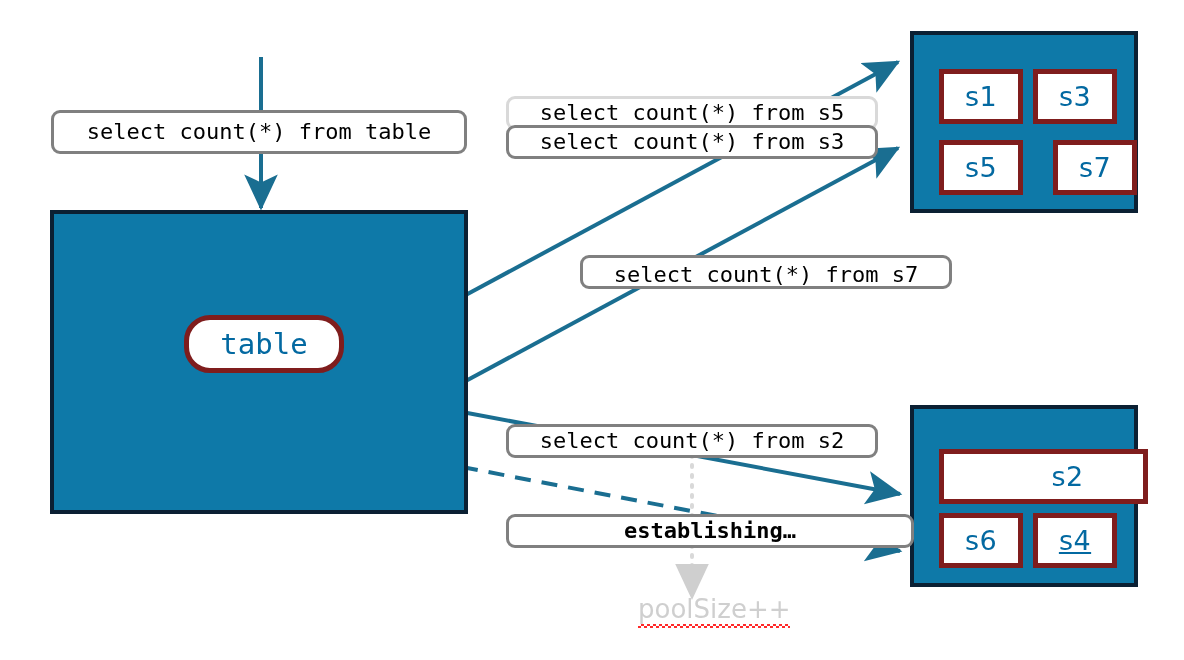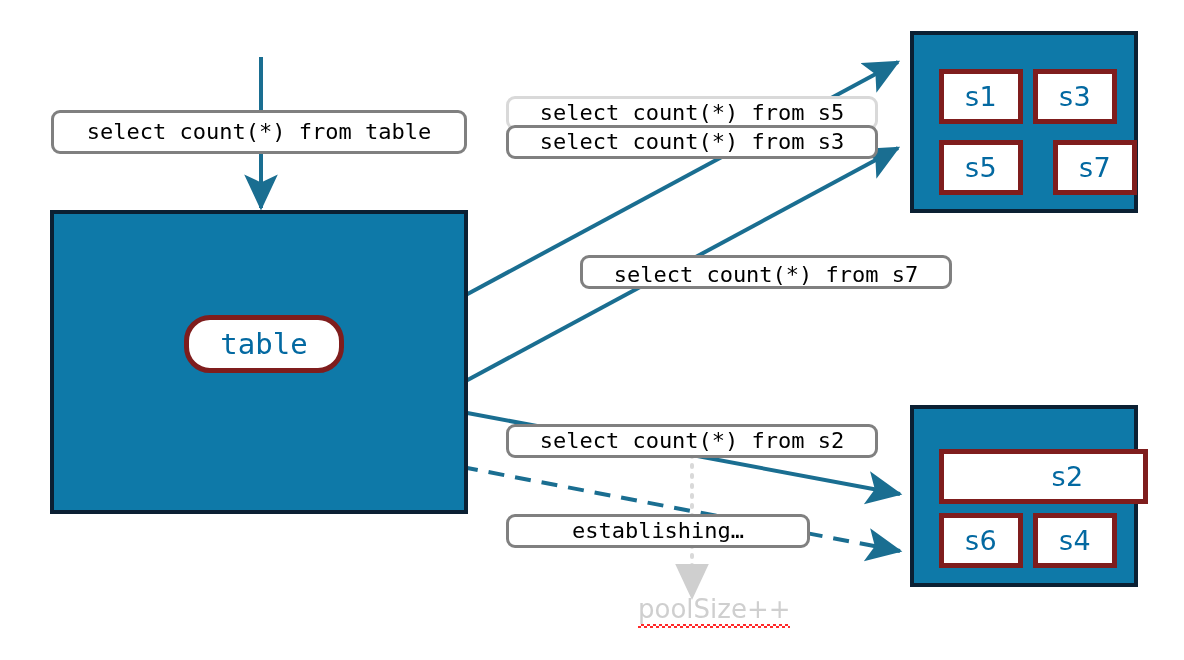--- a/index.html
+++ b/index.html
@@ -169,21 +169,21 @@
     </div>
   </div>
 
   <div class="node-box" style="left:910px; top:405px; width:228px; height:182px;">
     <div class="server" style="left:25px; top:40px; width:209px; height:55px;padding-left:48px;">
       <span>s2</span>
     </div>
     <div class="server" style="left:25px; top:104px; width:84px; height:55px;">
       <span>s6</span>
     </div>
-    <div class="server" style="left:119px; top:104px; width:84px; height:55px;">
+    <div class="server" style="left:119px; top:104px; width:84px; height:55px;text-decoration:underline;">
       <span>s4</span>
     </div>
   </div>
 
   <div class="chip" style="left:51px; top:110px; width:416px; height:44px;">
     <span>select count(*) from table</span>
   </div>
 
   <div class="chip faded" style="left:506px; top:96px; width:372px; height:34px;">
     <span>select count(*) from s5</span>
@@ -194,21 +194,21 @@
   </div>
 
   <div class="chip" style="left:580px; top:255px; width:372px; height:34px;align-items:flex-end;">
     <span>select count(*) from s7</span>
   </div>
 
   <div class="chip" style="left:506px; top:424px; width:372px; height:34px;">
     <span>select count(*) from s2</span>
   </div>
 
-  <div class="chip" style="left:506px; top:514px; width:304px; height:34px;">
+  <div class="chip" style="left:506px; top:514px; width:408px; height:34px;font-weight:bold;">
     <span>establishing…</span>
   </div>
 
   <div class="ghost-text" style="left:624px; top:594px;margin-left:14px;">
     <span class="squiggle">poolSize++</span>
   </div>
 
 </div>
 
 </body></html>

